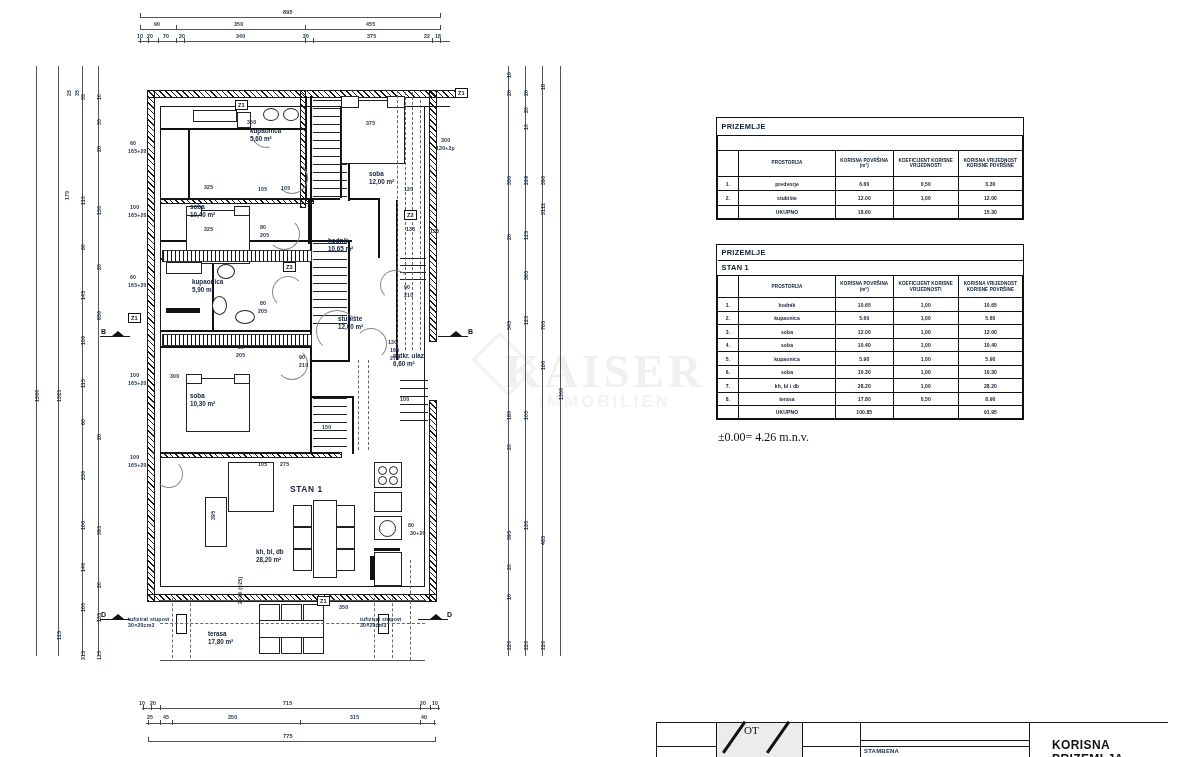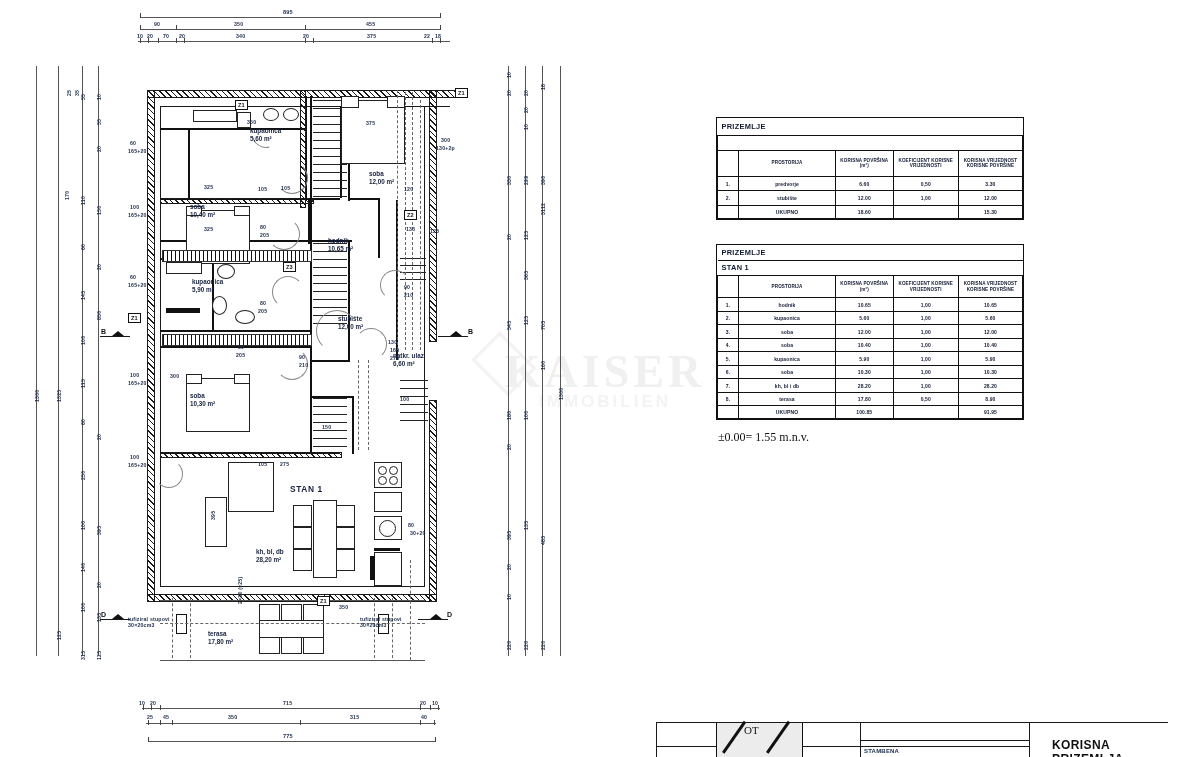--- a/index.html
+++ b/index.html
@@ -677,21 +677,21 @@
         <td></td>
         <td>UKUPNO</td>
         <td>100.85</td>
         <td></td>
         <td>91.95</td>
       </tr>
     </tbody>
       </table>
   </div>
 
-  <div class="elev" style="left:718px;top:430px;">±0.00= 1.55 m.n.v.</div>
+  <div class="elev" style="left:718px;top:430px;">±0.00= 4.26 m.n.v.</div>
 
   <div>
     <div class="ln hl" style="left:656px;top:722px;width:512px;height:1px;"></div>
     <div class="ln vl" style="left:656px;top:722px;height:35px;"></div>
     <div class="ln vl" style="left:716px;top:722px;height:35px;"></div>
     <div class="ln vl" style="left:801px;top:722px;height:35px;"></div>
     <div class="ln vl" style="left:860px;top:722px;height:35px;"></div>
     <div class="ln vl" style="left:1029px;top:722px;height:35px;"></div>
     <div class="ln hl" style="left:656px;top:746px;width:373px;height:1px;"></div>
     <div class="ln hl" style="left:860px;top:740px;width:169px;height:1px;"></div>

